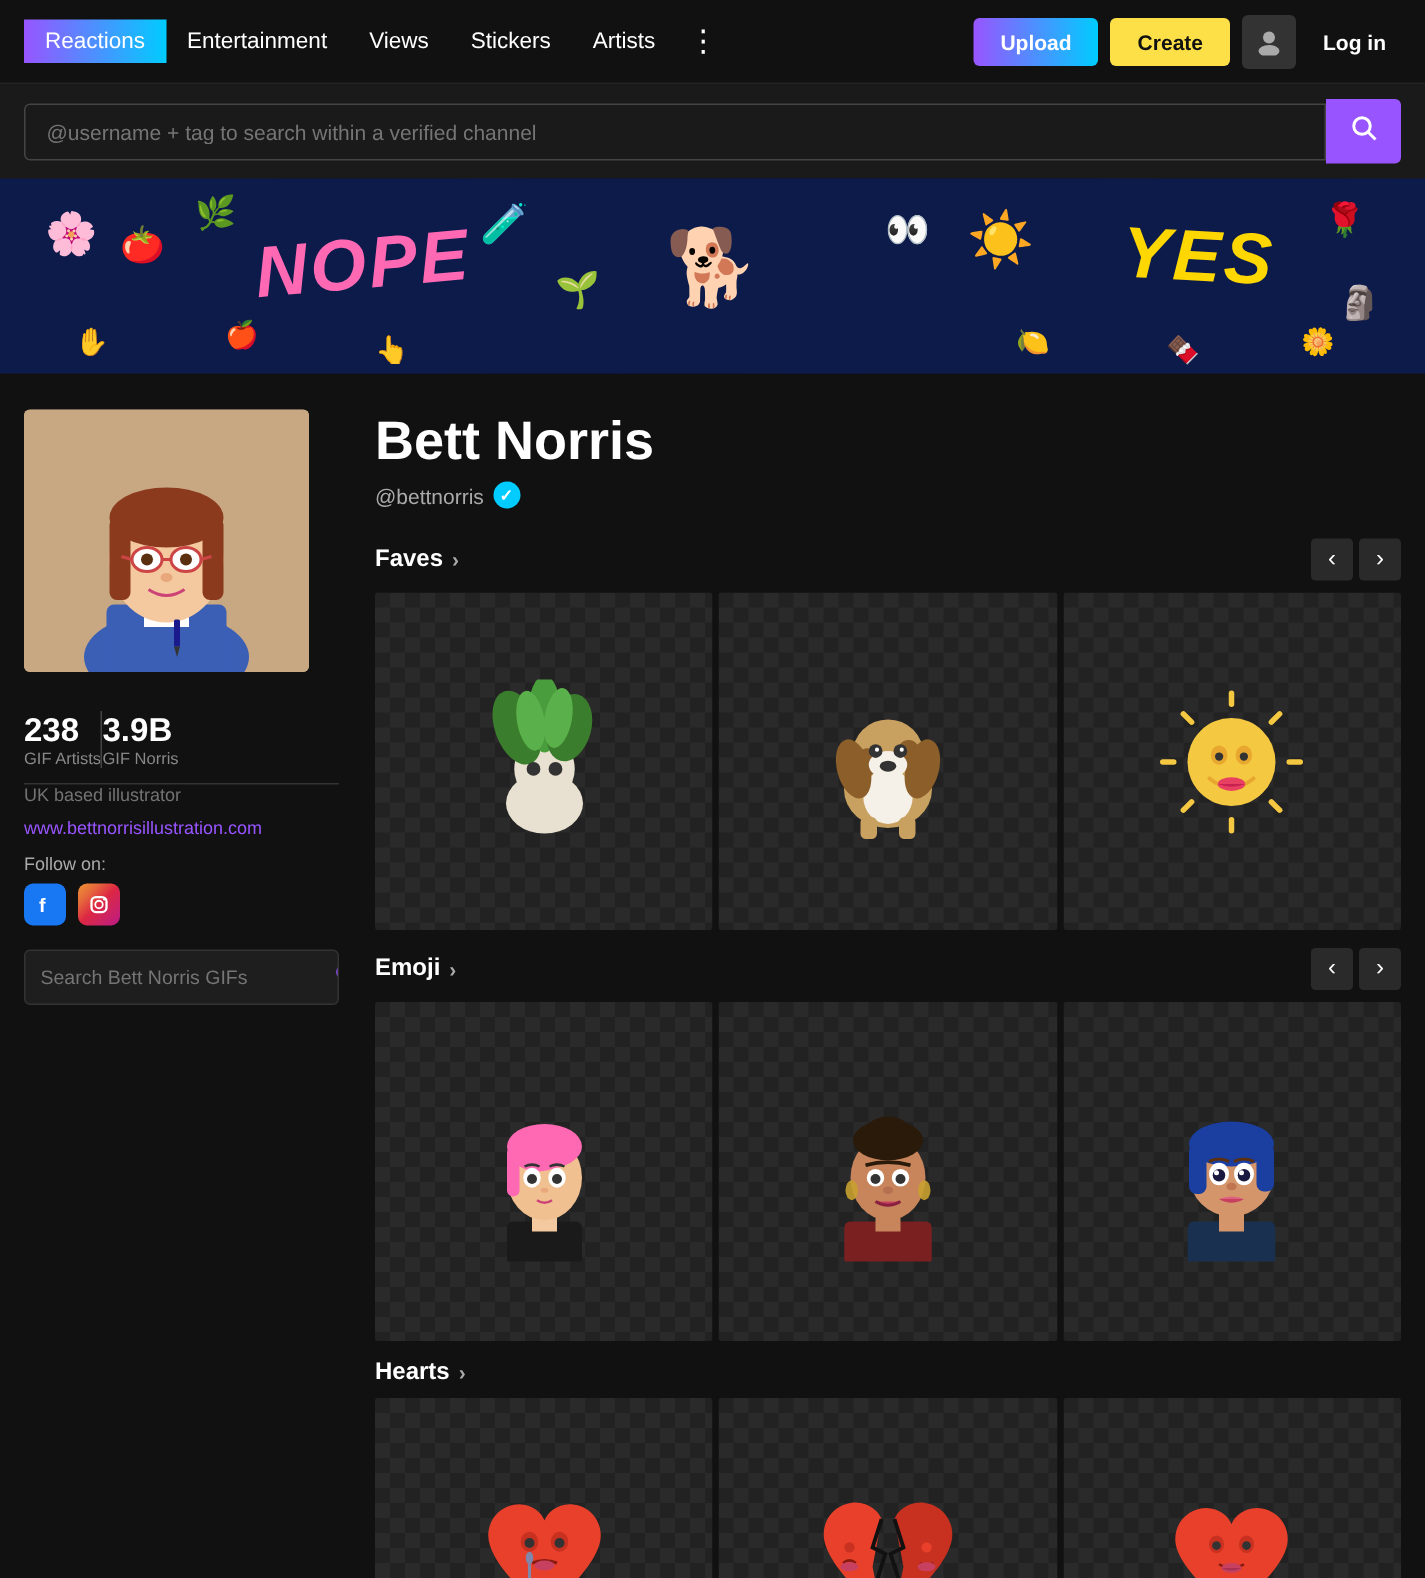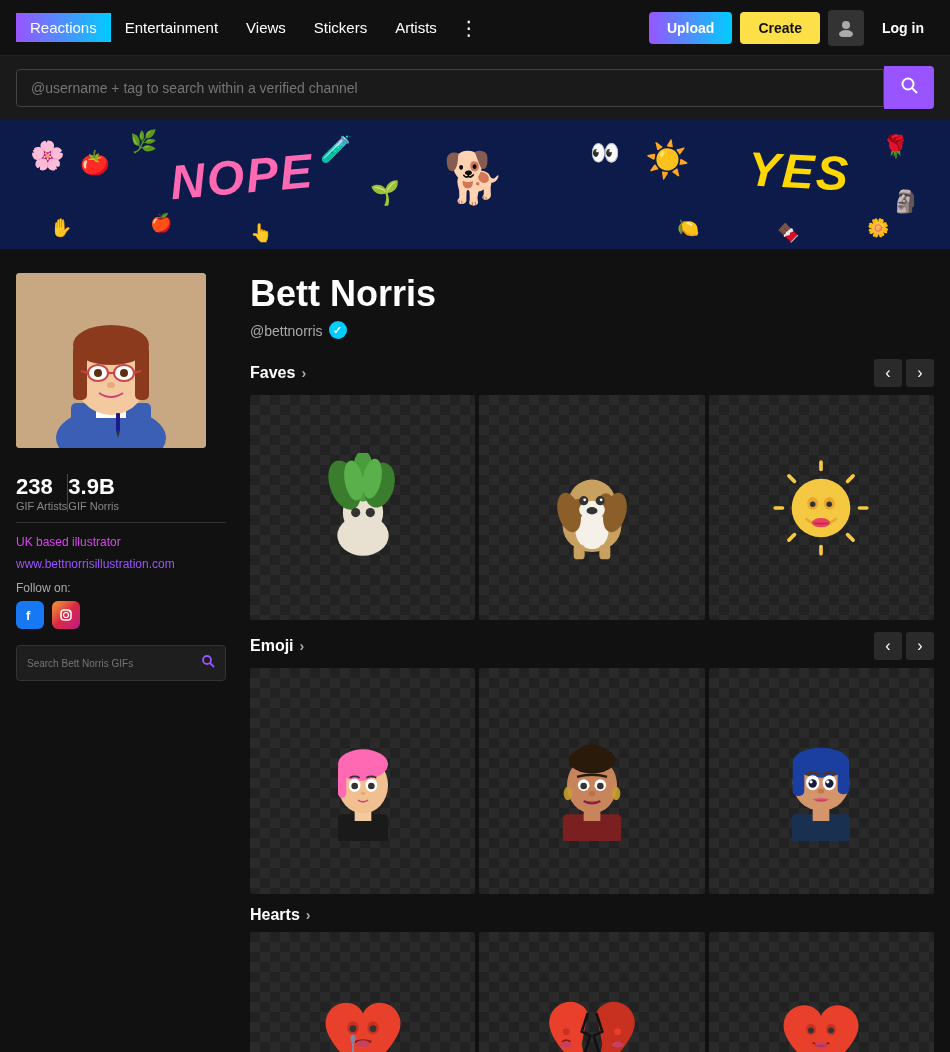--- a/index.html
+++ b/index.html
@@ -184,39 +184,38 @@
       margin-bottom: 16px;
     }
     .avatar-svg {
       width: 100%;
       height: 100%;
     }
     .profile-stats {
       display: flex;
       padding: 10px 0;
       border-bottom: 1px solid #333;
-      margin-bottom: 12px;
     }
     .stat-item { }
     .stat-number {
       font-size: 22px;
       font-weight: 700;
       color: #fff;
     }
     .stat-label {
       font-size: 11px;
       color: #888;
     }
     .stat-divider {
       width: 1px;
       background: #444;
     }
     .profile-bio {
       font-size: 12px;
-      color: #d946ef;
+      color: #737373;
       margin-bottom: 8px;
     }
     .profile-website {
       font-size: 12px;
       color: #9855ff;
       text-decoration: none;
       display: block;
       margin-bottom: 10px;
       word-break: break-all;
     }
@@ -249,21 +248,21 @@
       display: flex;
       align-items: center;
       overflow: hidden;
     }
     .search-channel-input {
       flex: 1;
       background: transparent;
       border: none;
       color: #ec4899;
       padding: 8px 10px;
-      font-size: 10px;
+      font-size: 13px;
       outline: none;
     }
     .search-channel-btn {
       background: transparent;
       border: none;
       color: #9855ff;
       padding: 8px 10px;
       cursor: pointer;
       font-size: 16px;
     }

